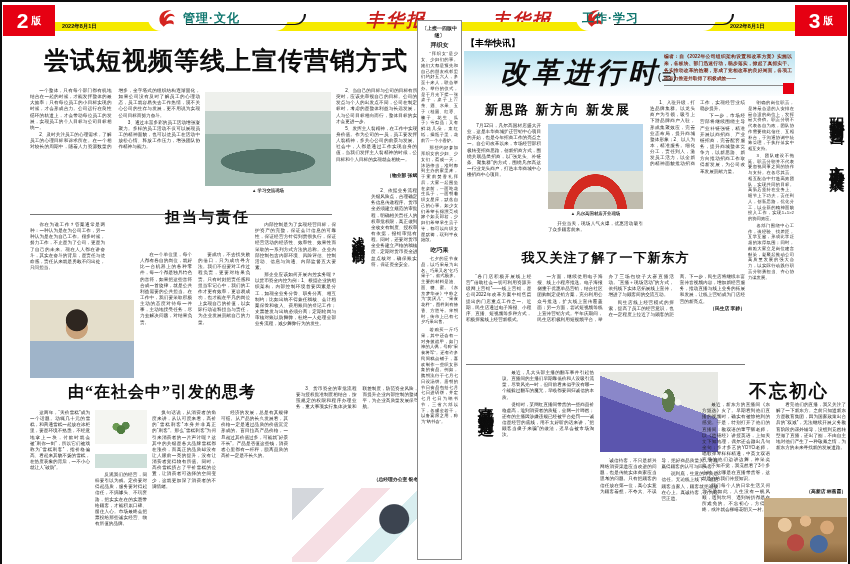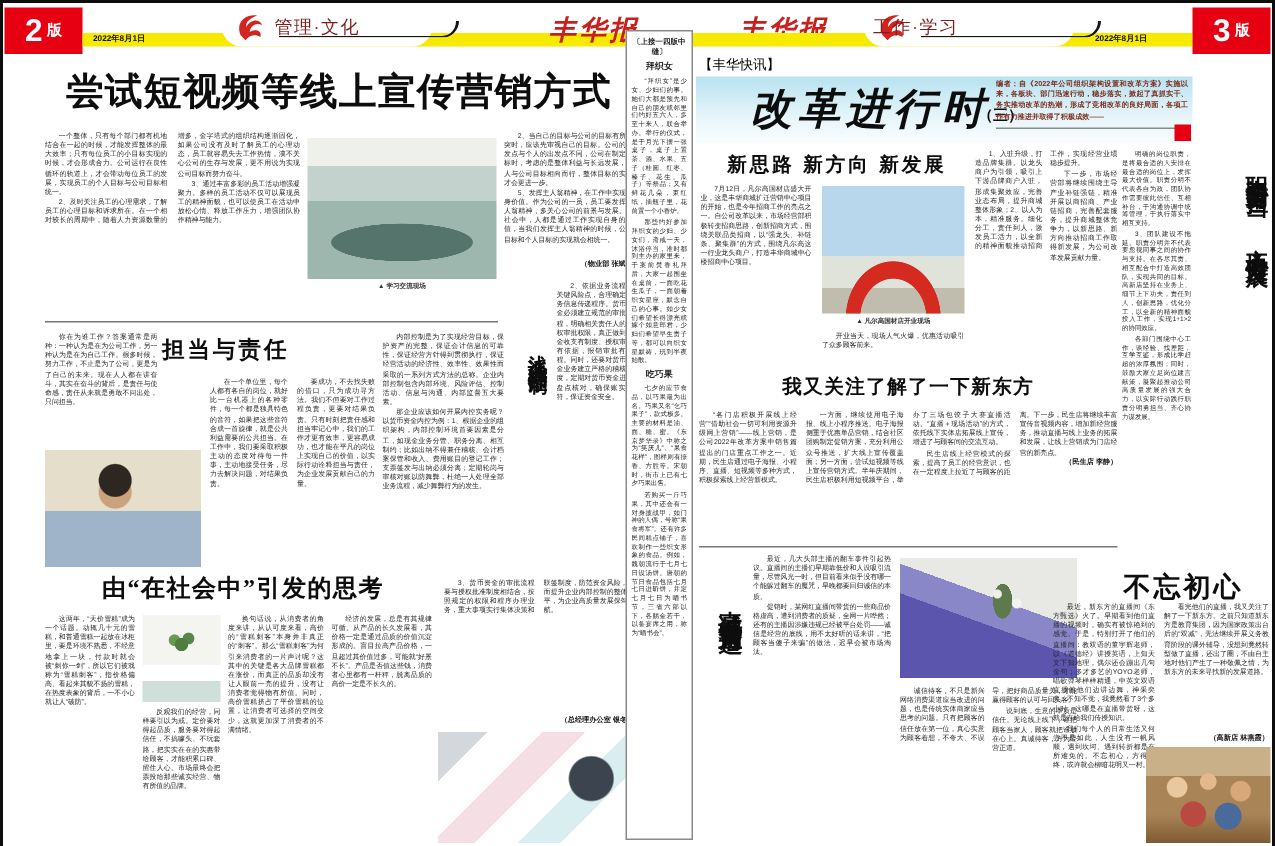--- a/index.html
+++ b/index.html
@@ -14,24 +14,24 @@
   .hs{font-family:"Liberation Sans",sans-serif;font-weight:bold;color:#0d0d0d;}
   .hf{font-family:"Liberation Serif",serif;font-weight:bold;color:#0d0d0d;}
   .vert{writing-mode:vertical-rl;text-orientation:upright;}
   .photo{overflow:hidden;}
   .edition{background:#e60012;display:flex;align-items:center;justify-content:center;gap:3px;}
   .edition .num{font:bold 21px/1 "Liberation Sans",sans-serif;color:#fff;}
   .edition .lab{font:bold 10px/1 "Liberation Sans",sans-serif;color:#fff;}
   .ybar{background:#f6ea00;}
   .pill{background:#fff;border-radius:13px;}
   .date{font-size:5.5px;font-weight:bold;color:#111;line-height:9px;}
-  .section{font-size:12px;font-weight:normal;color:#7f1d1d;letter-spacing:1px;}
+  .section{font-size:12px;font-weight:bold;color:#0f766e;letter-spacing:1px;}
   .swoosh{border-bottom:1.5px solid #151515;border-right:2px solid #151515;border-radius:0 0 16px 0;}
   .masthead{font:italic bold 18px "Liberation Serif",serif;color:#c8201d;letter-spacing:2px;margin-left:24px;}
-  .flash{font-size:9px;font-weight:normal;color:#000;}
+  .flash{font-size:9px;font-weight:bold;color:#000;}
   .divider{border-top:0.6px solid #777;height:0;}
   .note{font-size:4.8px;line-height:1.5;font-weight:bold;color:#7b2d1d;text-align:justify;
         border-bottom:0.6px solid #8a8a8a;padding-bottom:3px;}
   .gutterbox{border:1px solid #8a8a8a;background:#fff;box-sizing:border-box;padding:4px 3px;}
   .gutterbox .gh{font-size:5px;font-weight:bold;text-align:center;margin:0 0 2px 0;}
   .gutterbox .gs{font-size:6px;font-weight:bold;text-align:center;margin:3px 0 2px 0;}
   .gutterbox p.gp{margin:0 0 2px 0;text-indent:2em;}
   
   .ph-meeting{background:
     radial-gradient(ellipse 62% 22% at 50% 74%, #55746b 0 60%, transparent 61%),
@@ -104,21 +104,21 @@
       <p>2、当自己的目标与公司的目标有所冲突时，应该先审视自己的目标。公司的出发点与个人的出发点不同，公司在制定目标时，考虑的是整体利益与长远发展，个人与公司目标相向而行，整体目标的实现才会更进一步。</p>
       <p>5、发挥主人翁精神，在工作中实现自身价值。作为公司的一员，员工要发挥主人翁精神，多关心公司的前景与发展。在社会中，人都是通过工作实现自身的价值，当我们发挥主人翁精神的时候，公司目标和个人目标的实现就会相统一。</p>
     </div>
     <div class="abs by" style="left:336px;top:172px;width:86px">（物业部 张斌）</div>
 
     <div class="abs divider" style="left:30px;top:214px;width:302px"></div>
 
     <div class="abs t" style="left:30px;top:222px;width:75px;height:76px">
       <p>你在为谁工作？答案通常是两种：一种认为是在为公司工作，另一种认为是在为自己工作。很多时候，努力工作，不止是为了公司，更是为了自己的未来。现在人人都在讲奋斗，其实在奋斗的背后，是责任与使命感，责任从来就是勇敢不问出处，只问担当。</p>
     </div>
-    <div class="abs hf" style="left:108px;top:224px;width:142px;font-size:15px;text-align:left;letter-spacing:2px">担当与责任</div>
+    <div class="abs hf" style="left:108px;top:208px;width:142px;font-size:15px;text-align:right;letter-spacing:2px">担当与责任</div>
     <div class="abs t" style="left:140px;top:252px;width:110px;height:126px;column-count:2;column-gap:6px">
       <p>在一个单位里，每个人都有各自的岗位，就好比一台机器上的各种零件，每一个都是独具特色的音符，如果把这些音符合成一首旋律，就是公共利益需要的公共担当。在工作中，我们要采取积极主动的态度对待每一件事，主动地接受任务，尽力去解决问题，对结果负责。</p>
       <p>要成功，不去找失败的借口，只为成功寻方法。我们不但要对工作过程负责，更要对结果负责。只有时刻把责任感和担当牢记心中，我们的工作才更有效率，更容易成功，也才能在平凡的岗位上实现自己的价值，以实际行动诠释担当与责任，为企业发展贡献自己的力量。</p>
     </div>
     <div class="abs photo ph-man" style="left:30px;top:300px;width:104px;height:78px"></div>
 
     <div class="abs t" style="left:255px;top:222px;width:81px;height:158px">
       <p>内部控制是为了实现经营目标，保护资产的完整，保证会计信息的可靠性，保证经营方针得到贯彻执行，保证经营活动的经济性、效率性、效果性而采取的一系列方式方法的总称。企业内部控制包含内部环境、风险评估、控制活动、信息与沟通、内部监督五大要素。</p>
       <p>那企业应该如何开展内控实务呢？以货币资金内控为例：1、根据企业的组织架构，内部控制环境首要因素是分工，如现金业务分管、职务分离、相互制约；比如出纳不得兼任稽核、会计档案保管和收入、费用账目的登记工作；支票签发与出纳必须分离；定期轮岗与审核对账以防舞弊，杜绝一人处理全部业务流程，减少舞弊行为的发生。</p>
     </div>

